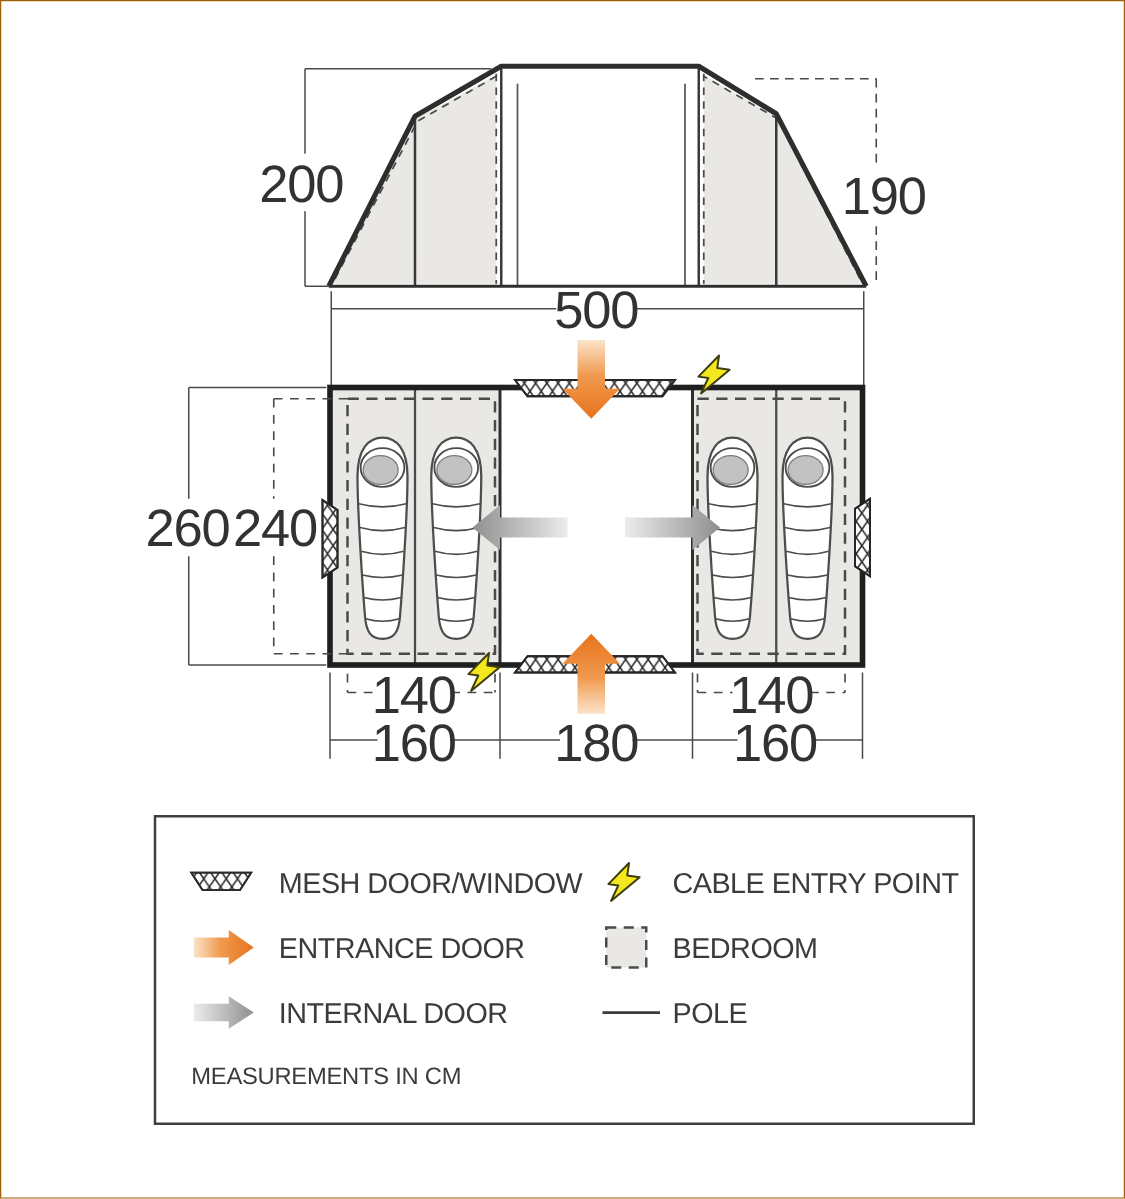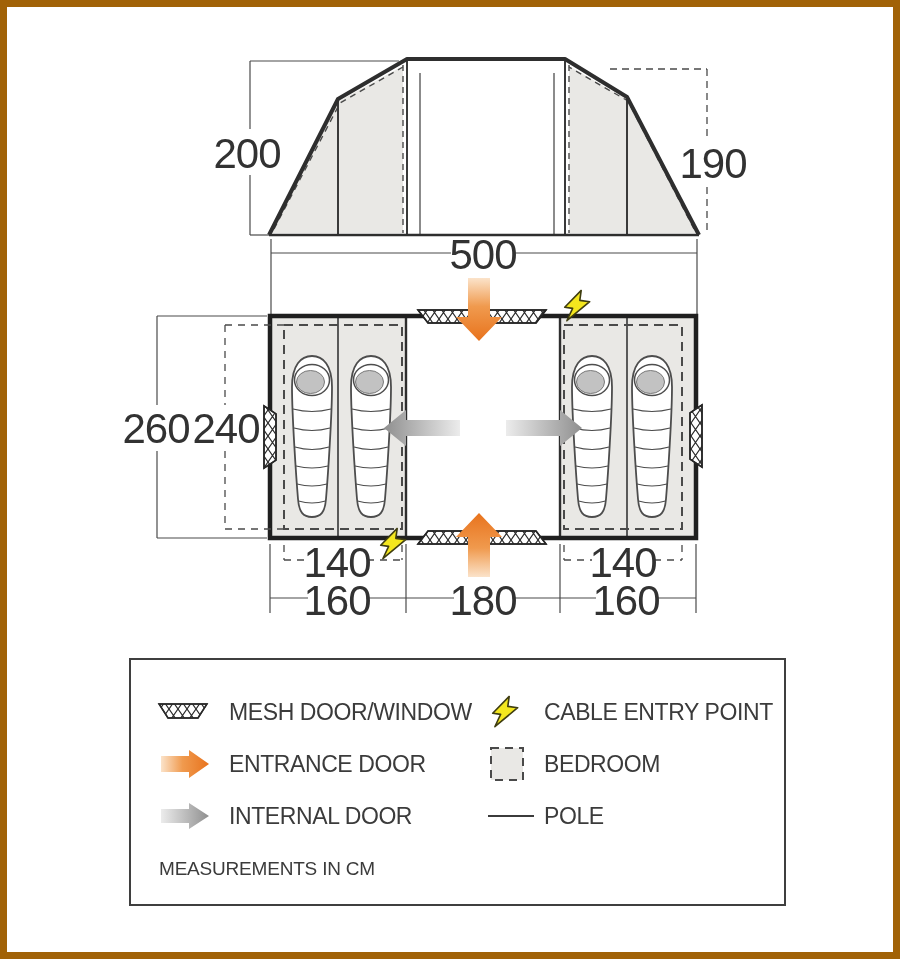--- a/index.html
+++ b/index.html
@@ -1,18 +1,18 @@
 <!DOCTYPE html>
 <html><head>
 <meta charset="utf-8">
 <style>
   html,body{margin:0;padding:0;background:#fff;}
   .canvas{
     position:relative;width:900px;height:959px;background:#ffffff;
-    box-sizing:border-box;border:7px solid #a16207;
+    box-sizing:border-box;border:1px solid #a16207;
     font-family:"Liberation Sans", sans-serif;
   }
   svg text{
     font-family:"Liberation Sans", sans-serif;
     fill:#323232;
   }
   .dim-num{font-size:42px;letter-spacing:-1px;}
   .legend-label{font-size:23px;letter-spacing:-0.4px;fill:#3b3b3b;}
   .legend-note{font-size:19px;letter-spacing:-0.2px;fill:#3b3b3b;}
 </style>

